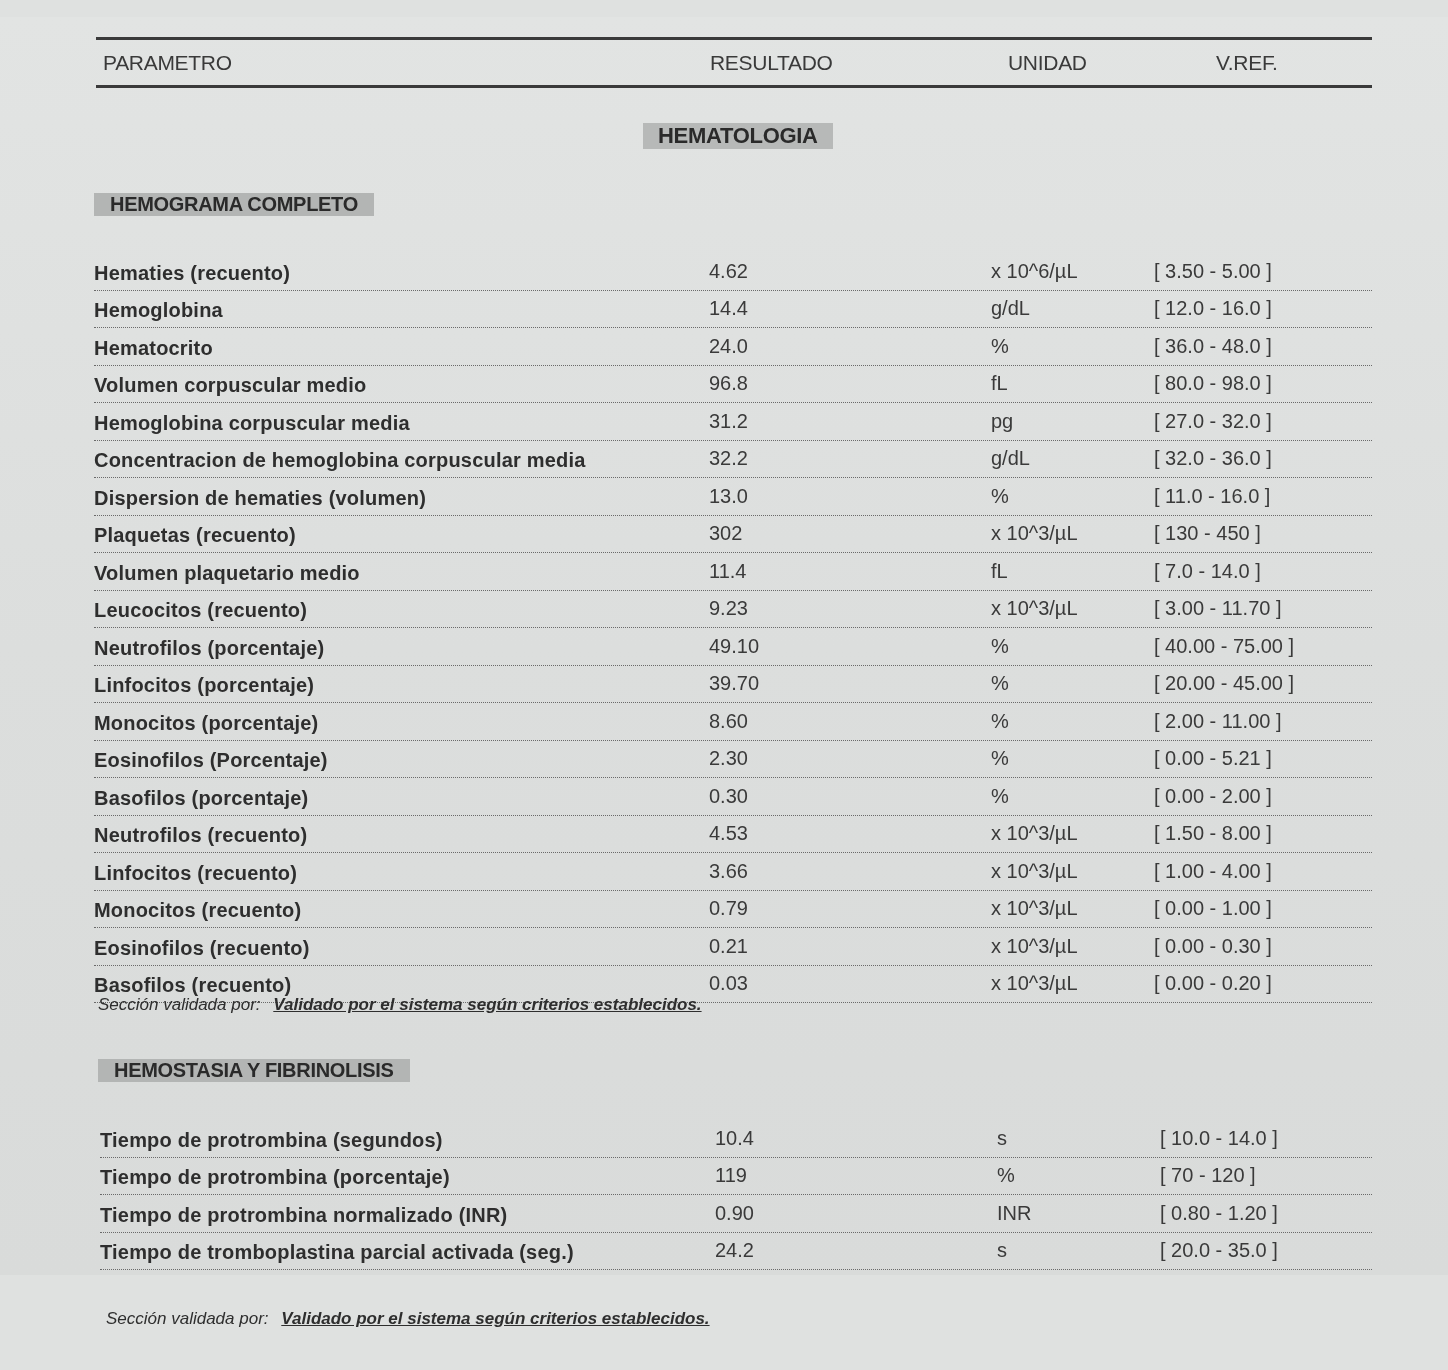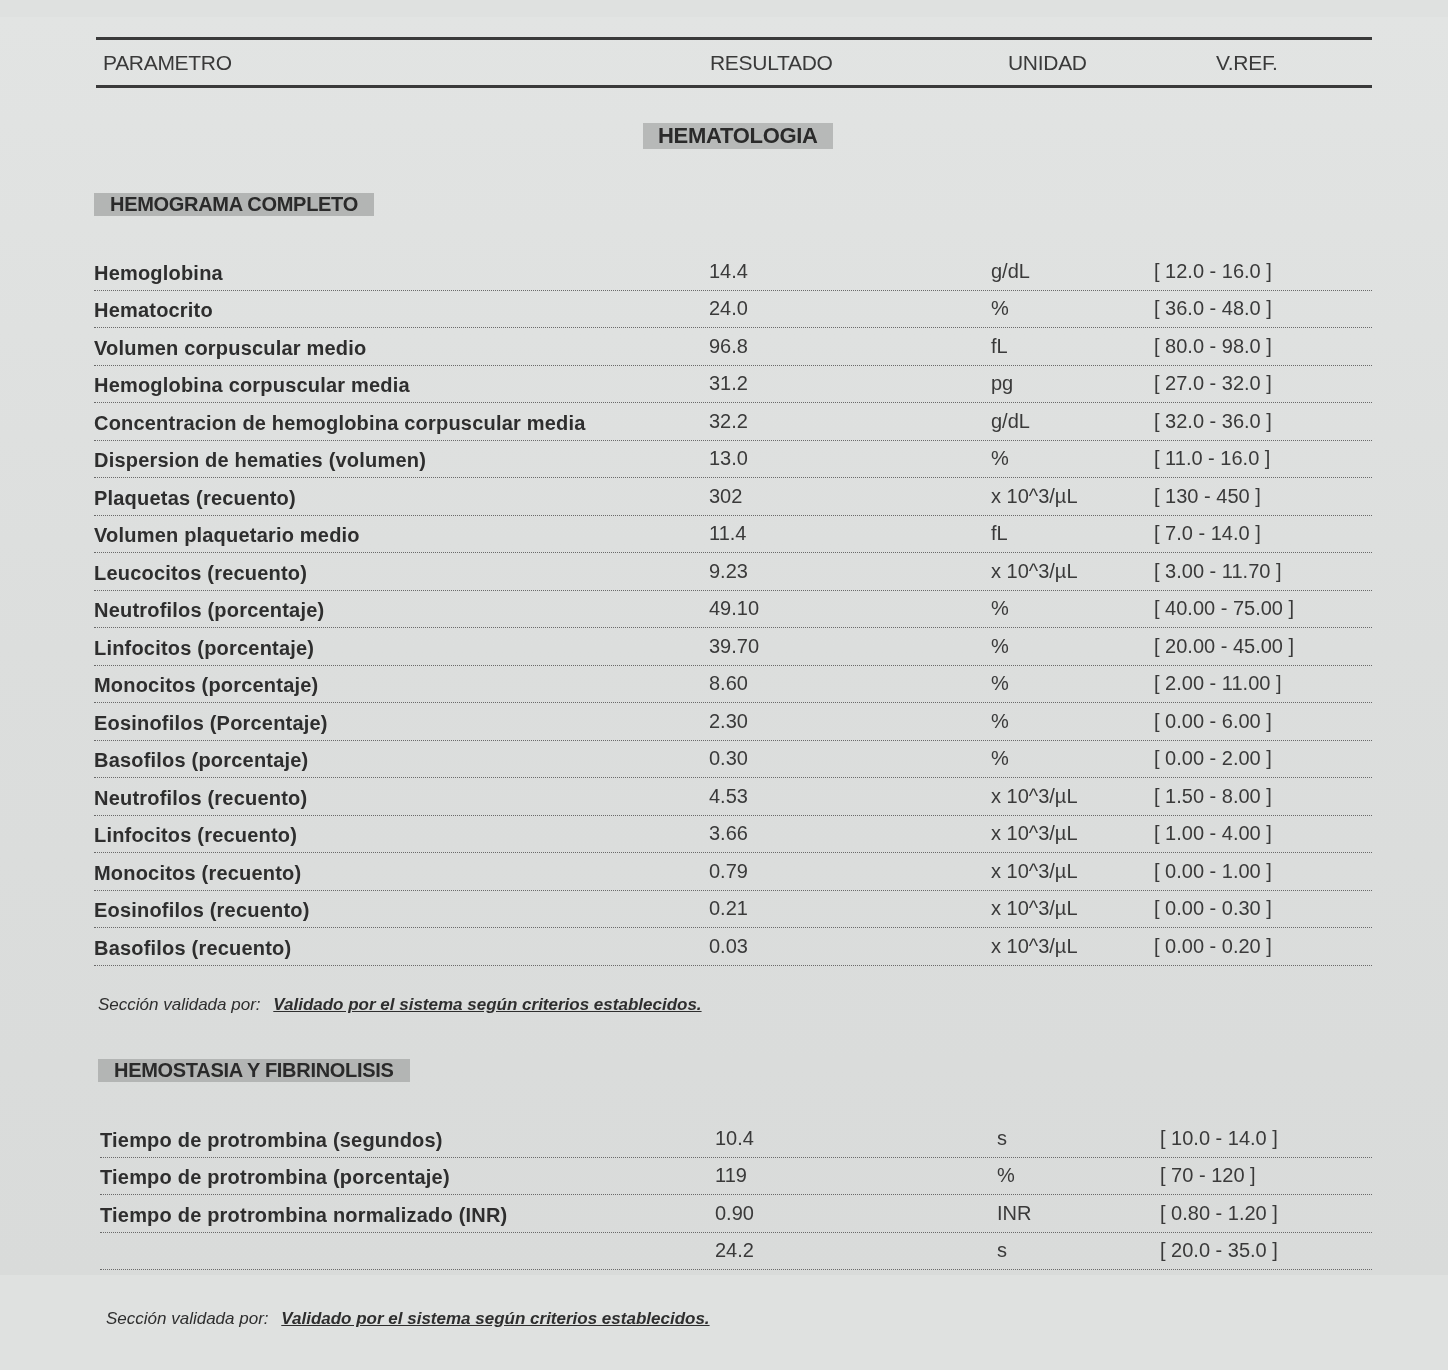--- a/index.html
+++ b/index.html
@@ -55,20 +55,26 @@
   <div class="col-header" style="left:1008px;">UNIDAD</div>
   <div class="col-header" style="left:1216px;">V.REF.</div>
   <div class="rule-thick" style="top:68px;"></div>
 
   <div class="section-title" style="left:643px; top:106px;">HEMATOLOGIA</div>
 
   <div class="subsection-title" style="left:94px; top:176px;">HEMOGRAMA COMPLETO</div>
 
   <div class="rows" id="hemograma-rows" style="top:236px;">
       <div class="row">
+        <span class="param">Hematies (recuento)</span>
+        <span class="val">4.62</span>
+        <span class="unit">x 10^6/µL</span>
+        <span class="ref">[ 3.50 - 5.00 ]</span>
+      </div>
+      <div class="row">
         <span class="param">Hemoglobina</span>
         <span class="val">14.4</span>
         <span class="unit">g/dL</span>
         <span class="ref">[ 12.0 - 16.0 ]</span>
       </div>
       <div class="row">
         <span class="param">Hematocrito</span>
         <span class="val">24.0</span>
         <span class="unit">%</span>
         <span class="ref">[ 36.0 - 48.0 ]</span>
@@ -130,21 +136,21 @@
       <div class="row">
         <span class="param">Monocitos (porcentaje)</span>
         <span class="val">8.60</span>
         <span class="unit">%</span>
         <span class="ref">[ 2.00 - 11.00 ]</span>
       </div>
       <div class="row">
         <span class="param">Eosinofilos (Porcentaje)</span>
         <span class="val">2.30</span>
         <span class="unit">%</span>
-        <span class="ref">[ 0.00 - 6.00 ]</span>
+        <span class="ref">[ 0.00 - 5.21 ]</span>
       </div>
       <div class="row">
         <span class="param">Basofilos (porcentaje)</span>
         <span class="val">0.30</span>
         <span class="unit">%</span>
         <span class="ref">[ 0.00 - 2.00 ]</span>
       </div>
       <div class="row">
         <span class="param">Neutrofilos (recuento)</span>
         <span class="val">4.53</span>
@@ -197,20 +203,21 @@
         <span class="unit">%</span>
         <span class="ref">[ 70 - 120 ]</span>
       </div>
       <div class="row">
         <span class="param">Tiempo de protrombina normalizado (INR)</span>
         <span class="val">0.90</span>
         <span class="unit">INR</span>
         <span class="ref">[ 0.80 - 1.20 ]</span>
       </div>
       <div class="row">
+        <span class="param">Tiempo de tromboplastina parcial activada (seg.)</span>
         <span class="val">24.2</span>
         <span class="unit">s</span>
         <span class="ref">[ 20.0 - 35.0 ]</span>
       </div>
     </div>
 
   <div class="validated" style="left:106px; top:1292px;">
     <span>Sección validada por:</span>
     <span class="by">Validado por el sistema según criterios establecidos.</span>
   </div>

